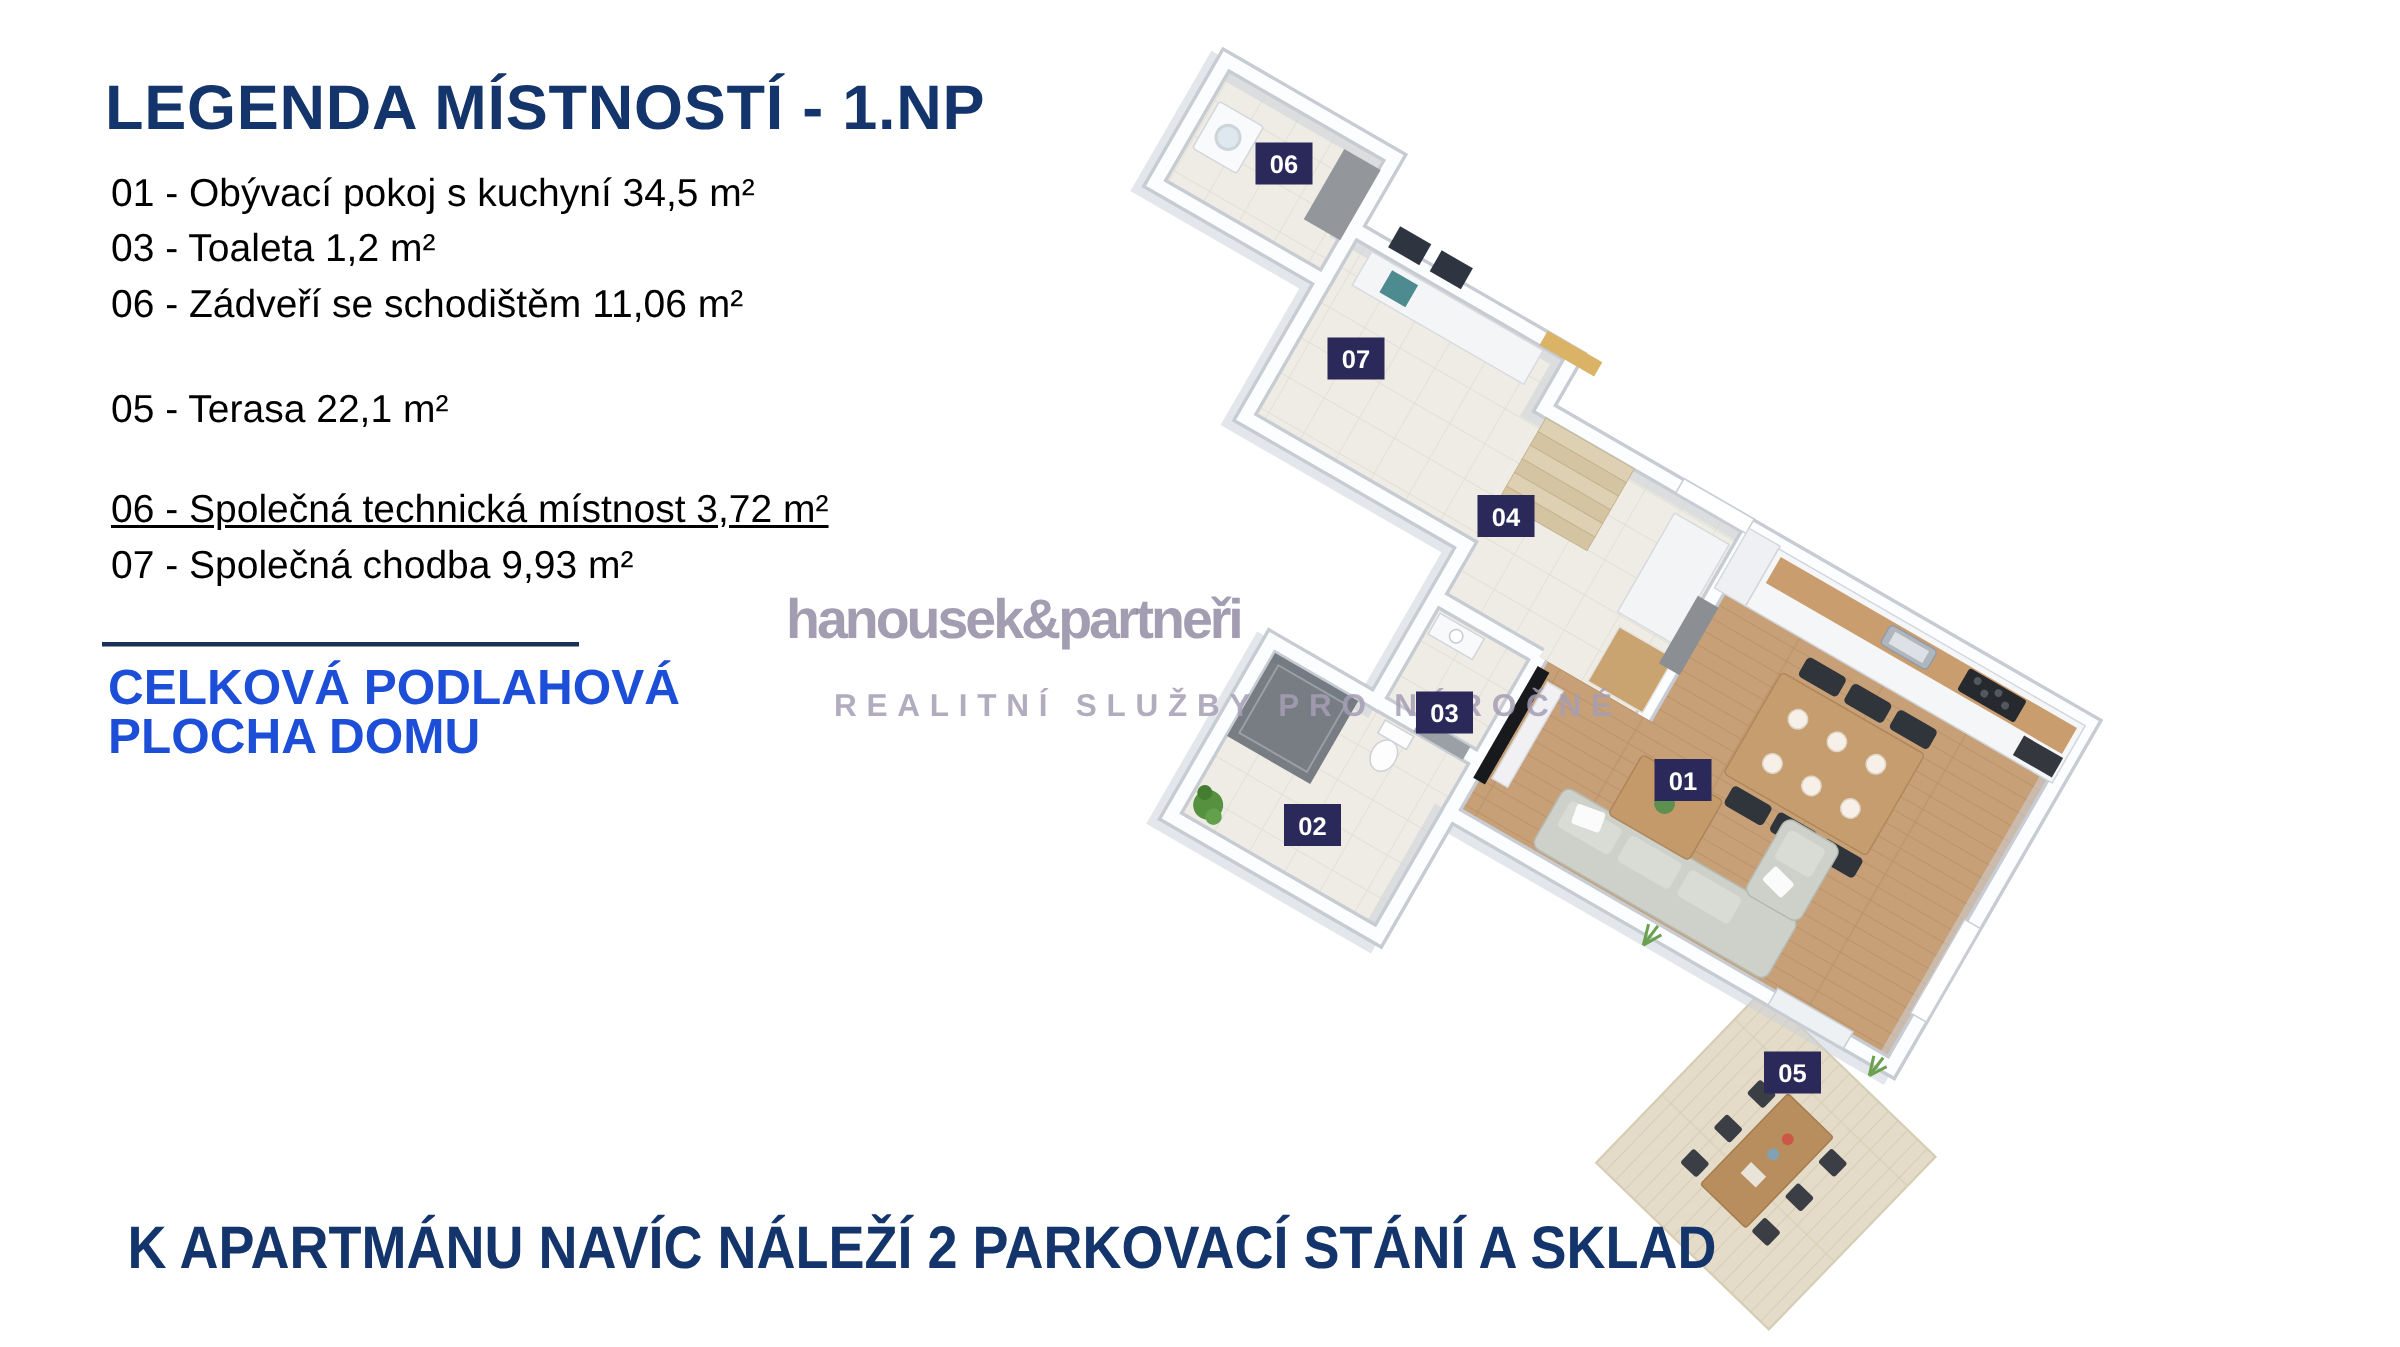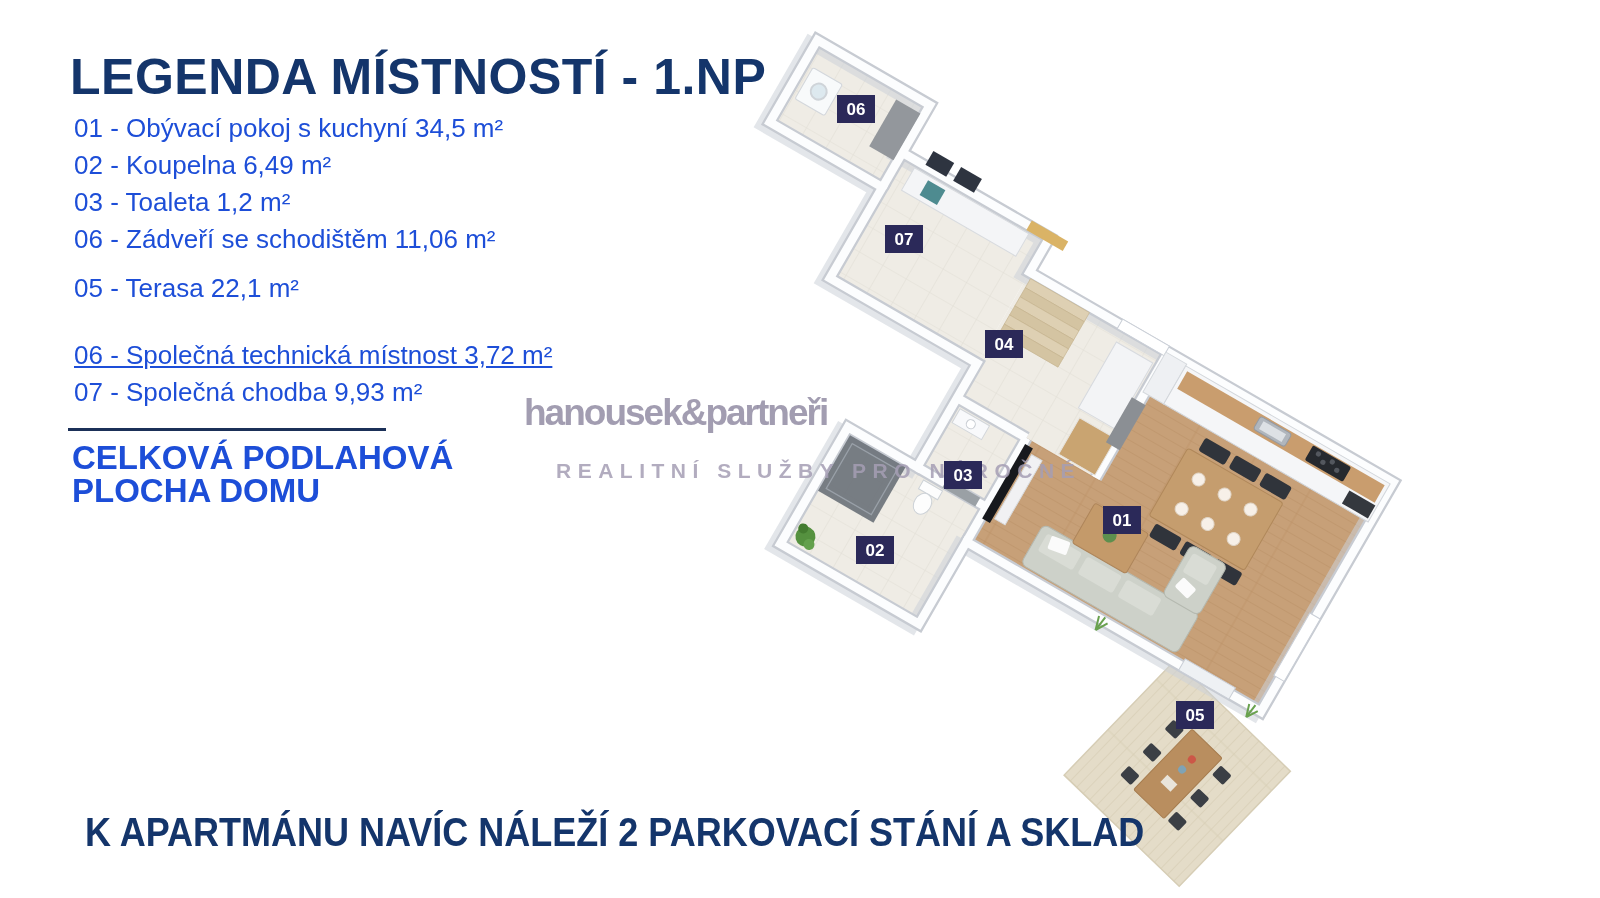--- a/index.html
+++ b/index.html
@@ -1,24 +1,24 @@
 <!DOCTYPE html>
 <html><head>
 <meta charset="utf-8">
 <style>
   html,body{margin:0;padding:0;background:#ffffff;}
   .canvas{
     position:relative;width:1600px;height:898px;background:#ffffff;overflow:hidden;
     font-family:"Liberation Sans","DejaVu Sans",sans-serif;
   }
   .legend{position:absolute;left:70px;top:48px;z-index:4;color:#16366d;}
-  .legend-title{font-size:50px;font-weight:bold;letter-spacing:0.5px;color:#14356b;}
+  .legend-title{font-size:42px;font-weight:bold;letter-spacing:0.5px;color:#14356b;}
   .room-list{position:absolute;left:4px;top:62px;width:640px;}
-  .room-line{font-size:26px;line-height:37px;color:#1d4ed8;white-space:nowrap;}
-  .gap-md{margin-top:12px;}
+  .room-line{font-size:26px;line-height:37px;color:#000000;white-space:nowrap;}
+  .gap-md{margin-top:33px;}
   .gap-lg{margin-top:30px;text-decoration:underline;}
   .separator{position:absolute;left:-2px;top:380px;width:318px;height:3px;background:#1b3058;}
   .total-block{position:absolute;left:2px;top:393px;}
   .total-line{font-size:33px;line-height:33px;font-weight:bold;color:#1d4ed8;white-space:nowrap;}
   .watermark{position:absolute;z-index:2;pointer-events:none;}
   .wm-brand{
     position:absolute;left:524px;top:392px;font-size:37px;font-weight:bold;
     letter-spacing:-2px;color:rgba(142,135,160,0.82);white-space:nowrap;
   }
   .wm-tagline{
@@ -243,21 +243,20 @@
     <g>
       <rect x="1176" y="701" width="38" height="28" fill="#2b2959"></rect>
       <text class="chip-text" x="1195" y="716" text-anchor="middle" dy="0.32em">05</text>
     </g>
   </svg>
 
   <div class="legend">
     <div class="legend-title">LEGENDA MÍSTNOSTÍ - 1.NP</div>
     <div class="room-list">
       <div class="room-line">01 - Obývací pokoj s kuchyní 34,5 m²</div>
-      <div class="room-line">02 - Koupelna 6,49 m²</div>
       <div class="room-line">03 - Toaleta 1,2 m²</div>
       <div class="room-line">06 - Zádveří se schodištěm 11,06 m²</div>
       <div class="room-line gap-md">05 - Terasa 22,1 m²</div>
       <div class="room-line gap-lg">06 - Společná technická místnost 3,72 m²</div>
       <div class="room-line">07 - Společná chodba 9,93 m²</div>
     </div>
     <div class="separator"></div>
     <div class="total-block">
       <div class="total-line">CELKOVÁ PODLAHOVÁ</div>
       <div class="total-line">PLOCHA DOMU</div>

